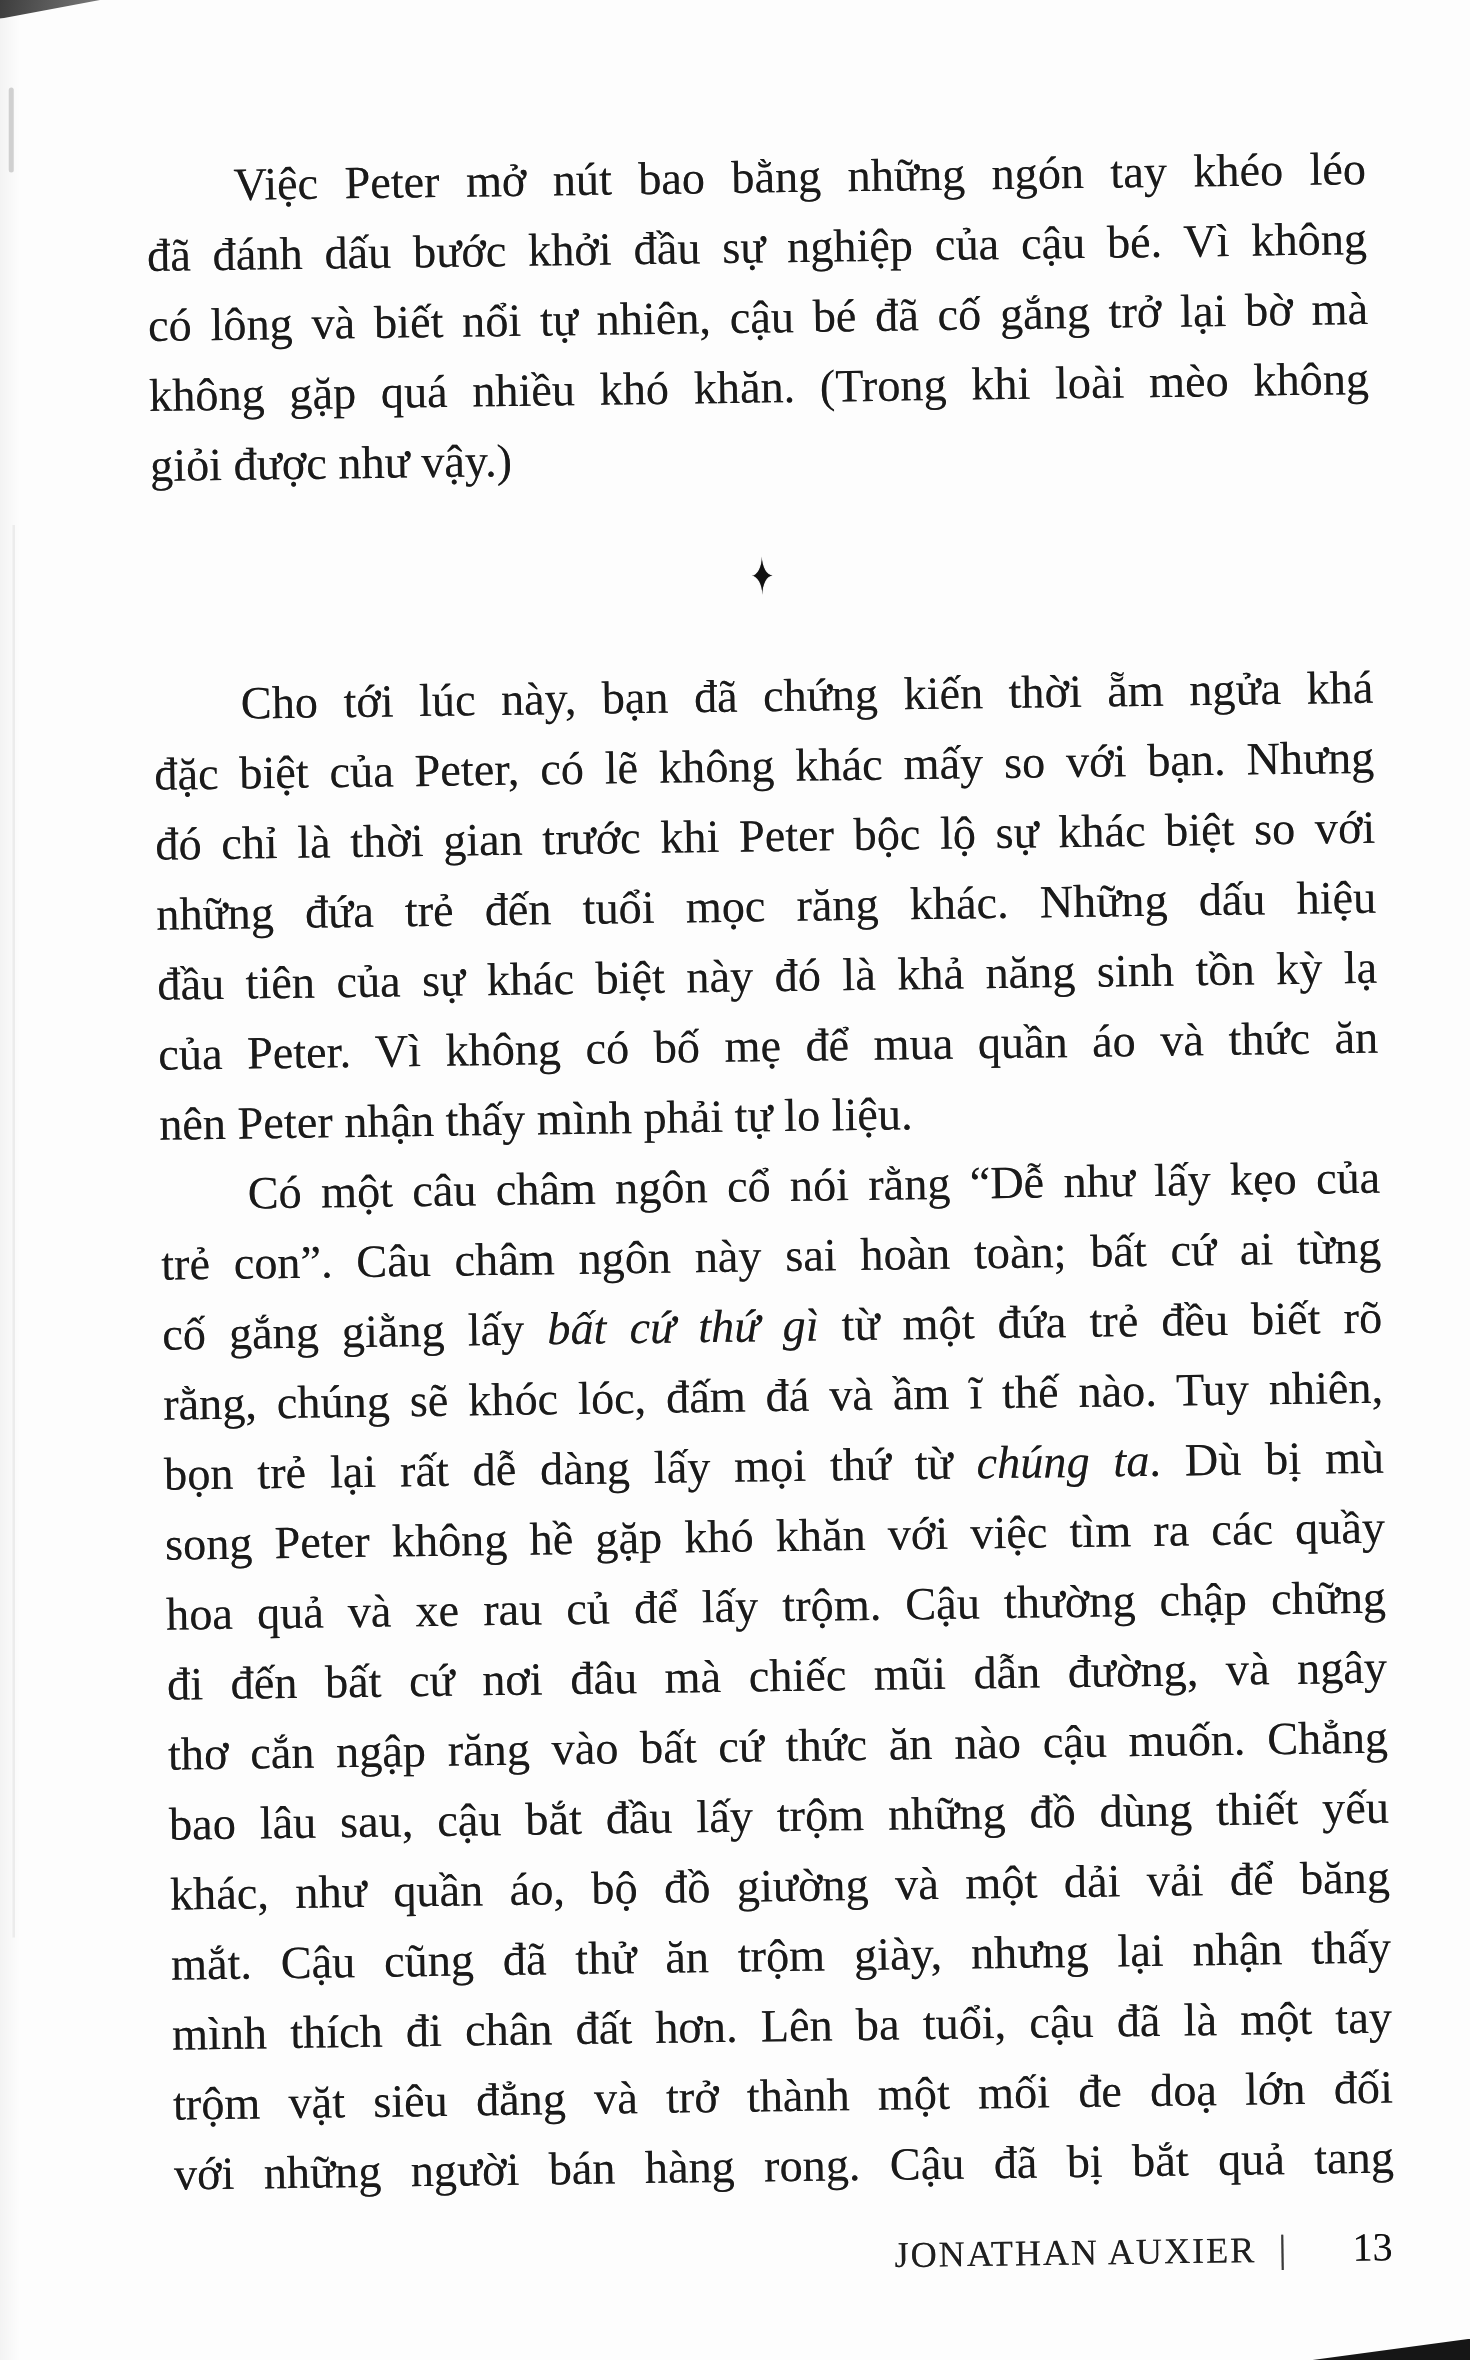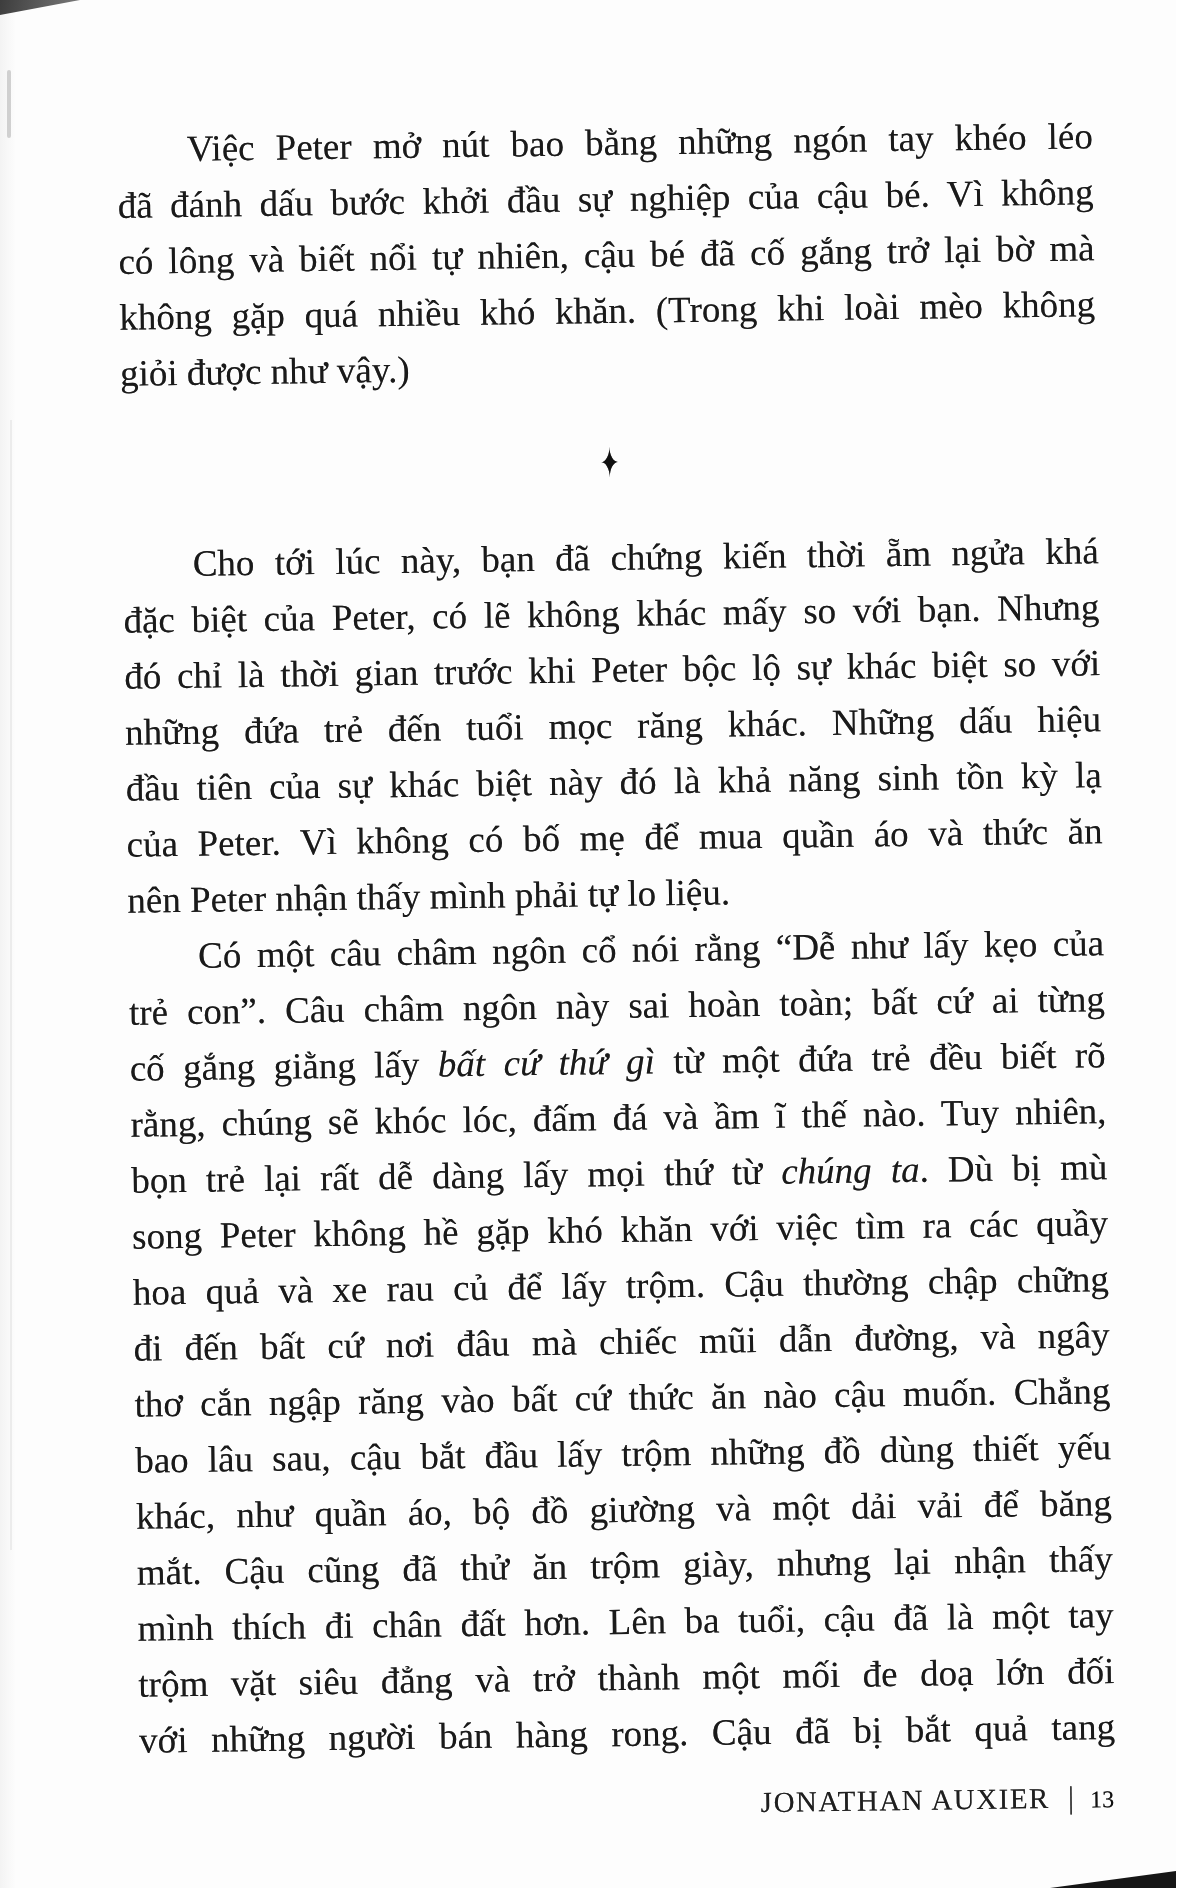--- a/index.html
+++ b/index.html
@@ -64,22 +64,23 @@
     font-size: 29px;
     letter-spacing: 1.5px;
     color: #1f1f1f;
   }
   .footer .sep {
     font-size: 31px;
     color: #3a3a3a;
     margin: 0 16px 0 18px;
   }
   .footer .pagenum {
-    font-size: 24px;
+    font-size: 32px;
     color: #111111;
+    margin-left: 37px;
   }
 
   
   .art-tl {
     position: absolute;
     left: 0; top: 0;
     width: 80px; height: 15px;
     background: linear-gradient(100deg, #3d3d3d, #7a7a7a);
     clip-path: polygon(0 0, 100% 0, 0 100%);
   }

